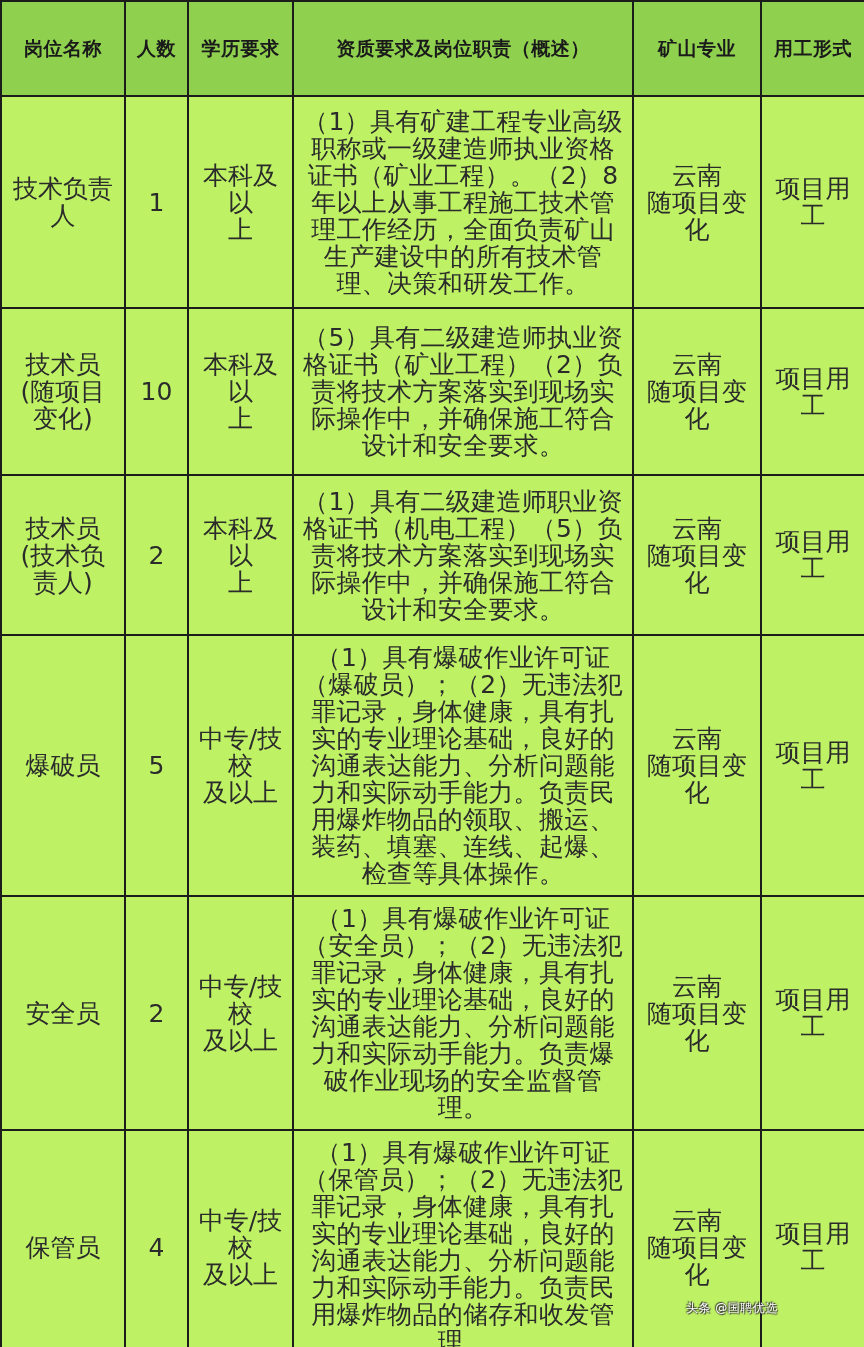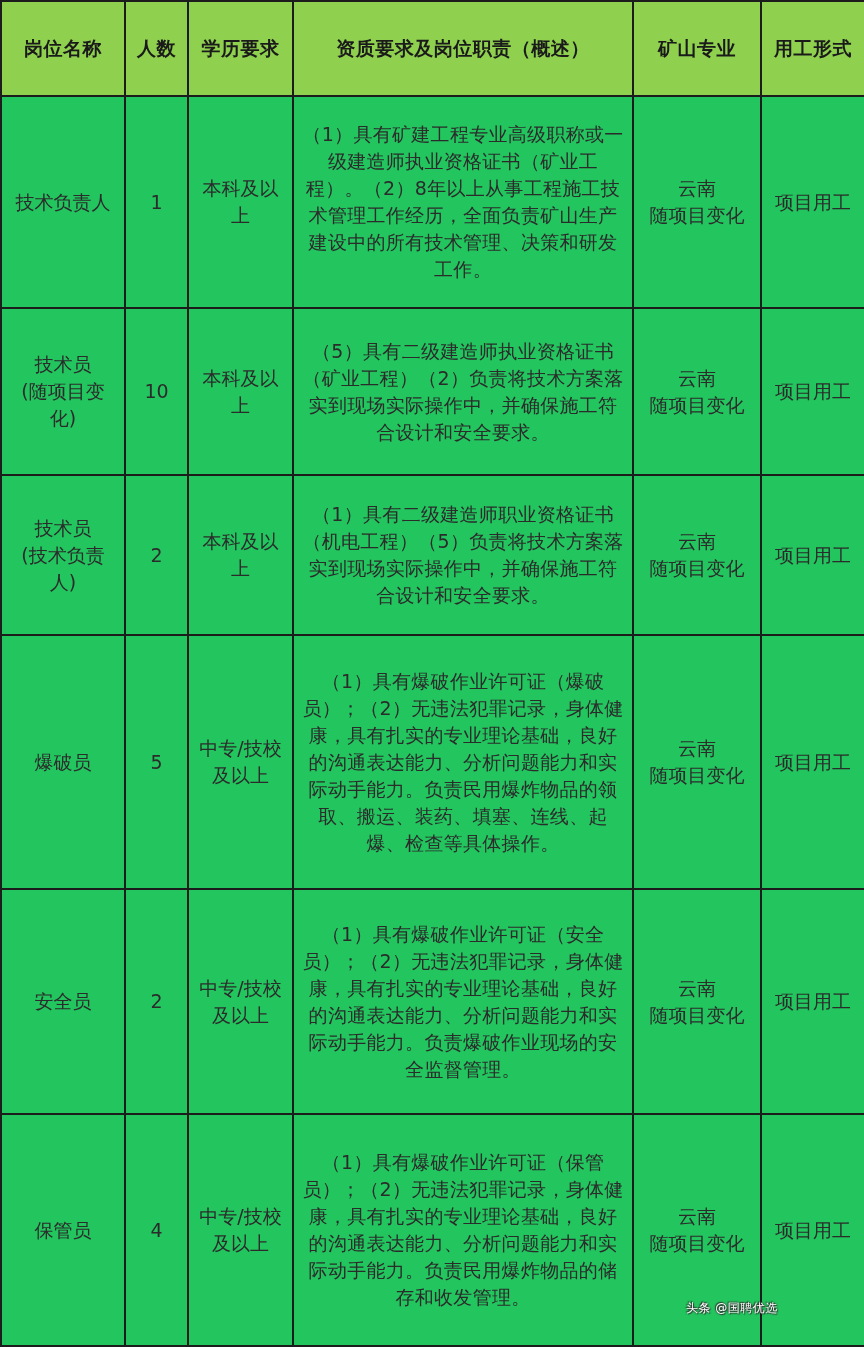--- a/index.html
+++ b/index.html
@@ -32,22 +32,22 @@
     }
     table.jobs th {
       background: #8fd14f;
       font-weight: bold;
       font-size: 19px;
       color: #1a1a1a;
       height: 95px;
       letter-spacing: 0.5px;
     }
     table.jobs td {
-      background: #22c55e;
-      font-size: 19px;
+      background: #bef264;
+      font-size: 25px;
       line-height: 27px;
       color: #2b2b2b;
     }
     td.desc {
       text-align: left;
       padding: 0 6px 0 4px;
       font-size: 18.5px;
       line-height: 26px;
       letter-spacing: 0.3px;
     }

